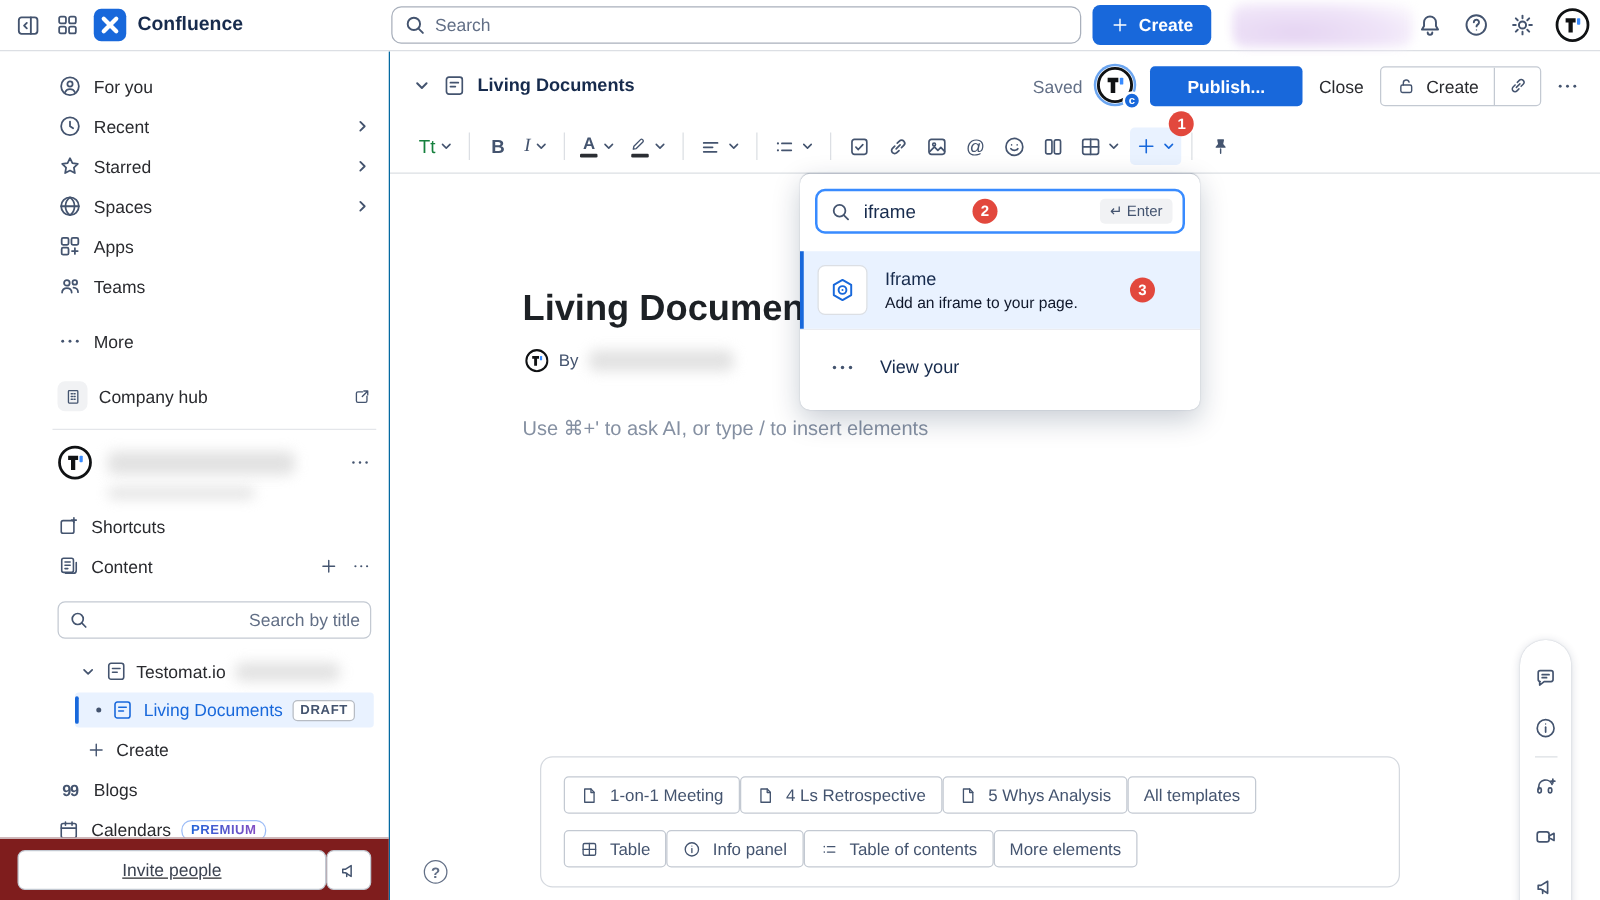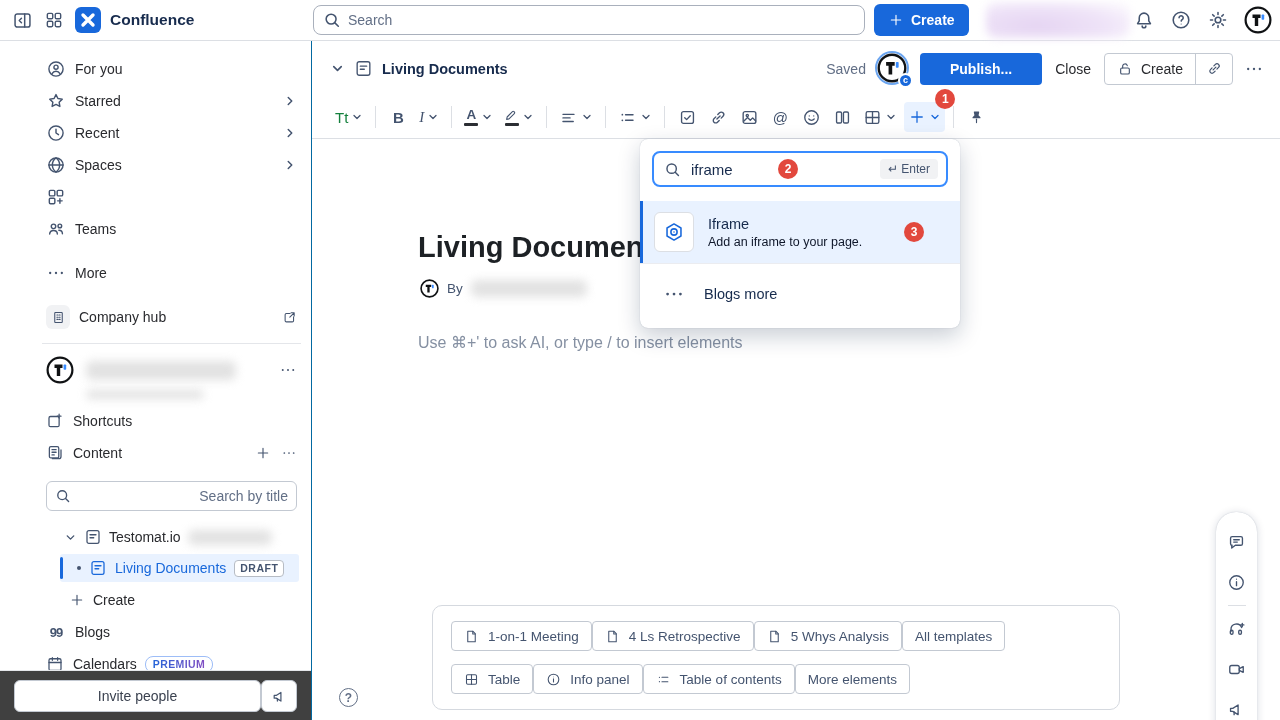--- a/index.html
+++ b/index.html
@@ -48,21 +48,21 @@
 .tree-page { position:relative; display:flex; align-items:center; gap:8px; height:28px; margin:4px 2px 0 18px; background:#E9F2FF; border-radius:3px; padding-left:12px; border:none; font-family:inherit; width:calc(100% - 20px); }
 .tree-page::before { content:""; position:absolute; left:0; top:3px; bottom:3px; width:3px; border-radius:2px; background:#1868DB; }
 .bullet { width:4px; height:4px; border-radius:50%; background:#44546F; flex:none; margin-left:5px; }
 .tree-page .lbl { font-size:14px; font-weight:500; color:#1868DB; }
 .draft { font-size:10.5px; font-weight:700; letter-spacing:.5px; color:#44546F; border:1px solid #B7BCC4; border-radius:4px; padding:1.5px 5px; background:#fff; }
 .tree-create { display:flex; align-items:center; gap:8px; height:32px; margin:2px 0 0 21px; font-size:14px; font-weight:500; color:#292A2E; background:none; border:none; font-family:inherit; }
 .premium { font-size:10.5px; font-weight:700; letter-spacing:.4px; border:1px solid #9DBDF7; border-radius:8px; padding:1.5px 7px;
   background:linear-gradient(90deg,#1868DB,#8F4AC0); -webkit-background-clip:text; background-clip:text; color:transparent; }
 .quote-ic { width:20px; text-align:center; }
 .quote-ic::after { content:"99"; font-weight:800; font-size:13px; letter-spacing:-1px; color:#44546F; }
-.side-bottom { position:absolute; left:0; right:0; bottom:0; padding:9px 14px 8px; border-top:1px solid #E4E6EA; display:flex; gap:0; background:#404040; }
+.side-bottom { position:absolute; left:0; right:0; bottom:0; padding:9px 14px 8px; border-top:1px solid #E4E6EA; display:flex; gap:0; background:#7f1d1d;text-decoration:underline; }
 .invite-btn { flex:1; height:32px; border:1px solid #C3C9D2; border-radius:6px; background:#fff; font-size:14px; font-weight:500; color:#3B4250; font-family:inherit; }
 .mega-btn { width:36px; height:32px; border:1px solid #C3C9D2; border-radius:6px; background:#fff; display:flex; align-items:center; justify-content:center; }
 
 
 #main { position:absolute; left:312px; top:41px; right:0; bottom:0; background:#fff; }
 .doc-header { height:55px; display:flex; align-items:center; padding:0 16px 0 18px; gap:9px; }
 .doc-title-sm { font-weight:700; font-size:14.5px; color:#172B4D; }
 .dh-right { margin-left:auto; display:flex; align-items:center; gap:11px; }
 .saved { color:#626F86; font-size:14px; }
 .presence { position:relative; width:32px; height:32px; flex:none; }
@@ -210,33 +210,33 @@
     <button class="nav-item">
       <svg class="st" width="20" height="20" viewBox="0 0 24 24">
           <circle cx="12" cy="12" r="8.5"></circle>
           <circle cx="12" cy="9.8" r="2.5"></circle>
           <path d="M7.3 17.6a5.3 5.3 0 019.4 0"></path>
         </svg>
       <span class="lbl">For you</span>
     </button>
     <button class="nav-item">
       <svg class="st" width="20" height="20" viewBox="0 0 24 24">
-          <path d="M12 4.3l2.3 4.7 5.2.75-3.75 3.65.9 5.15L12 16.1l-4.65 2.45.9-5.15L4.5 9.75l5.2-.75z"></path>
-        </svg>
-      <span class="lbl">Starred</span>
+          <circle cx="12" cy="12" r="8.5"></circle>
+          <path d="M12 7.5V12l3 2"></path>
+        </svg>
+      <span class="lbl">Recent</span>
       <svg class="st" width="14" height="14" viewBox="0 0 16 16">
           <path d="M6 4l4 4-4 4"></path>
         </svg>
     </button>
     <button class="nav-item">
       <svg class="st" width="20" height="20" viewBox="0 0 24 24">
-          <circle cx="12" cy="12" r="8.5"></circle>
-          <path d="M12 7.5V12l3 2"></path>
-        </svg>
-      <span class="lbl">Recent</span>
+          <path d="M12 4.3l2.3 4.7 5.2.75-3.75 3.65.9 5.15L12 16.1l-4.65 2.45.9-5.15L4.5 9.75l5.2-.75z"></path>
+        </svg>
+      <span class="lbl">Starred</span>
       <svg class="st" width="14" height="14" viewBox="0 0 16 16">
           <path d="M6 4l4 4-4 4"></path>
         </svg>
     </button>
     <button class="nav-item">
       <svg class="st" width="20" height="20" viewBox="0 0 24 24">
           <circle cx="12" cy="12" r="8.5"></circle>
           <path d="M12 3.5c-5.8 4.2-5.8 12.8 0 17M12 3.5c5.8 4.2 5.8 12.8 0 17M3.5 12h17"></path>
         </svg>
       <span class="lbl">Spaces</span>
@@ -244,20 +244,21 @@
           <path d="M6 4l4 4-4 4"></path>
         </svg>
     </button>
     <button class="nav-item">
       <svg class="st" width="20" height="20" viewBox="0 0 24 24">
           <rect x="4" y="4" width="6.6" height="6.6" rx="1.4"></rect>
           <rect x="13.4" y="4" width="6.6" height="6.6" rx="1.4"></rect>
           <rect x="4" y="13.4" width="6.6" height="6.6" rx="1.4"></rect>
           <path d="M16.7 13.9v5.5M13.9 16.6h5.5"></path>
         </svg>
+      <span class="lbl">Apps</span>
     </button>
     <button class="nav-item">
       <svg class="st" width="20" height="20" viewBox="0 0 24 24">
           <circle cx="9" cy="8.8" r="2.7"></circle>
           <path d="M4.4 18c0-2.6 2-4.3 4.6-4.3s4.6 1.7 4.6 4.3"></path>
           <circle cx="16.6" cy="8.3" r="2.2"></circle>
           <path d="M15.4 13.4c2.5 0 4.3 1.8 4.3 4.3"></path>
         </svg>
       <span class="lbl">Teams</span>
     </button>
@@ -681,21 +682,21 @@
     </span>
     <span class="badge in-item">3</span>
   </button>
   <div class="im-div"></div>
   <button class="im-more">
     <svg width="22" height="22" viewBox="0 0 24 24" fill="#44546F">
         <circle cx="5" cy="12" r="1.5"></circle>
         <circle cx="12" cy="12" r="1.5"></circle>
         <circle cx="19" cy="12" r="1.5"></circle>
       </svg>
-    <span>Blogs more</span>
+    <span>View your</span>
   </button>
 </div>
 
 <div class="right-rail">
   <button class="rr-btn">
     <svg class="st" width="19" height="19" viewBox="0 0 24 24">
         <path d="M4.5 6.5a2 2 0 012-2h11a2 2 0 012 2v7a2 2 0 01-2 2H10.5L6 19v-3.5h.5a2 2 0 01-2-2z"></path>
         <path d="M8.5 8.5h7M8.5 11.5h4.5"></path>
       </svg>
   </button>

